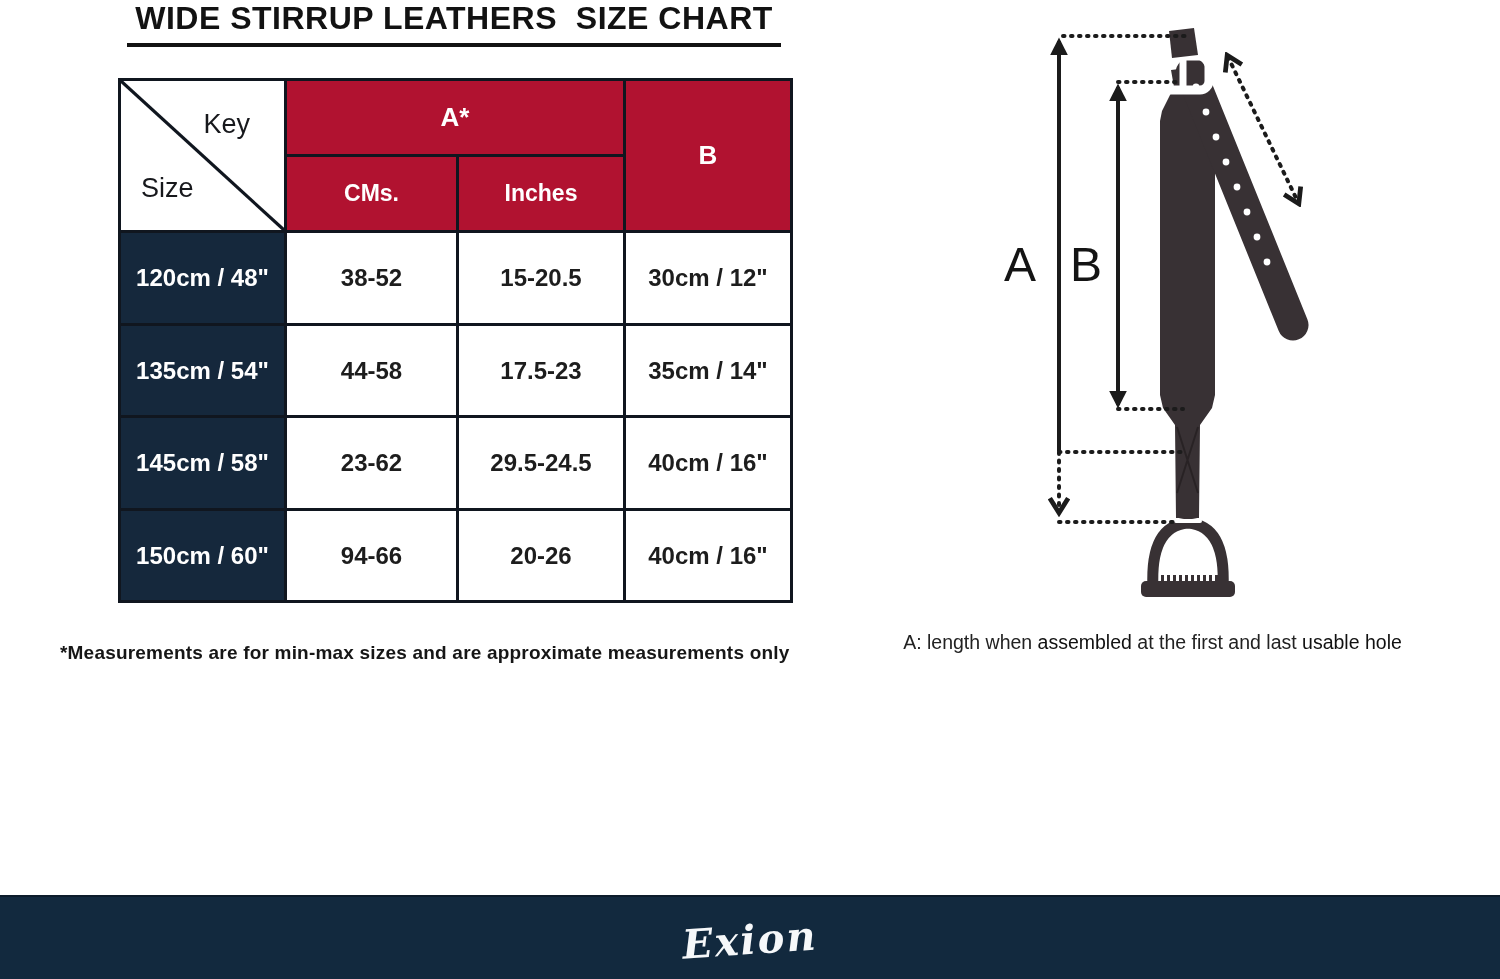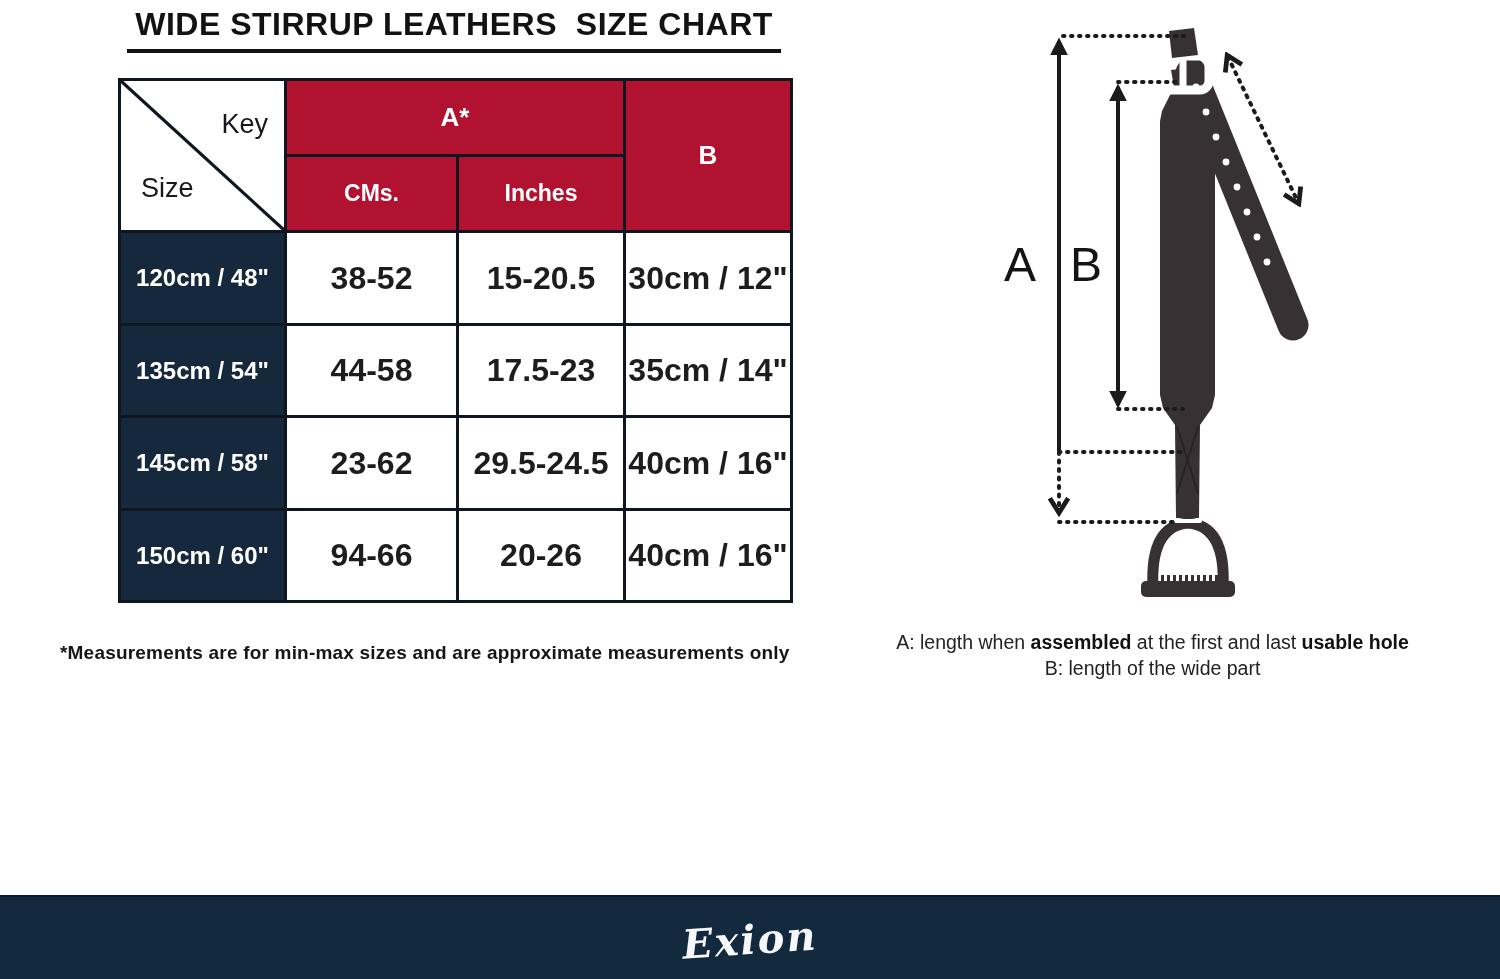--- a/index.html
+++ b/index.html
@@ -4,50 +4,50 @@
 <style>
   html,body{margin:0;padding:0;}
   body{
     width:1500px;height:979px;position:relative;background:#ffffff;
     font-family:"Liberation Sans","DejaVu Sans",sans-serif;color:#1b1b1b;overflow:hidden;
   }
   
   .title-wrap{position:absolute;left:118px;top:0;width:672px;text-align:center;}
   .title{
     display:inline-block;font-size:32px;font-weight:bold;letter-spacing:.5px;
-    color:#121212;border-bottom:4px solid #121212;padding:6px 8px 6px 8px;white-space:pre;
+    color:#121212;border-bottom:4px solid #121212;padding:0 8px 6px 8px;white-space:pre;
   }
   
   table.size-table{
     position:absolute;left:118px;top:78px;width:672px;height:522px;
     border-collapse:collapse;table-layout:fixed;
   }
   .size-table td,.size-table th{border:3px solid #10161f;padding:0;text-align:center;vertical-align:middle;}
   .hdr-red{background:#B11230;color:#ffffff;font-weight:bold;}
   .hdr-a{font-size:26px;}
   .hdr-sub{font-size:23px;}
   .hdr-b{font-size:26px;}
   .row-hdr{background:#15283C;color:#ffffff;font-weight:bold;font-size:24px;}
-  .cell{background:#ffffff;font-size:32px;font-weight:bold;color:#1d1d1d;}
+  .cell{background:#ffffff;font-size:24px;font-weight:bold;color:#1d1d1d;}
   .corner-cell{position:relative;background:#ffffff;}
   .corner-cell svg{position:absolute;left:0;top:0;width:100%;height:100%;}
-  .corner-key{position:absolute;top:28px;right:16px;font-size:27px;font-weight:500;color:#17181c;}
+  .corner-key{position:absolute;top:28px;right:34px;font-size:27px;font-weight:500;color:#17181c;}
   .corner-size{position:absolute;bottom:26px;left:20px;font-size:27px;font-weight:500;color:#17181c;margin-top:7px;}
   
   .footnote{
     position:absolute;left:60px;top:642px;width:790px;text-align:left;
     font-size:19px;font-weight:bold;color:#161616;letter-spacing:.2px;
   }
   
   .diagram{position:absolute;left:985px;top:25px;width:330px;height:590px;}
   .caption{
     position:absolute;left:880px;top:629px;width:545px;text-align:center;
     font-size:19.5px;line-height:26px;color:#222222;
   }
-  .caption b{font-weight:bold;color:#111111;}
+  .caption b{font-weight:normal;color:#111111;}
   
   .footer{
     position:absolute;left:0;top:895px;width:1500px;height:84px;background:#12293E;
     display:flex;align-items:center;justify-content:center;border-top:2px solid #0c1c2b;
   }
   .brand{
     font-family:"DejaVu Serif","Liberation Serif",serif;font-style:italic;font-weight:bold;
     color:#f6f8fa;font-size:40px;letter-spacing:2px;transform:rotate(-4deg);
   }
 </style>
@@ -169,18 +169,17 @@
   </g>
 
   <line x1="243" y1="32" x2="313" y2="177" stroke="#1b1b1b" stroke-width="4" stroke-dasharray="2 6.5" stroke-linecap="round" marker-start="url(#chev)" marker-end="url(#chev)"></line>
 
   <text x="35" y="256" font-size="48" font-weight="500" fill="#141414" text-anchor="middle">A</text>
   <text x="101" y="256" font-size="48" font-weight="500" fill="#141414" text-anchor="middle">B</text>
 </svg>
 
 <div class="caption">
   <div><span>A: length when </span><b>assembled</b><span> at the first and last </span><b>usable hole</b></div>
-  <div>B: length of the wide part</div>
 </div>
 
 <div class="footer">
   <span class="brand">Exion</span>
 </div>
 
 </body></html>

